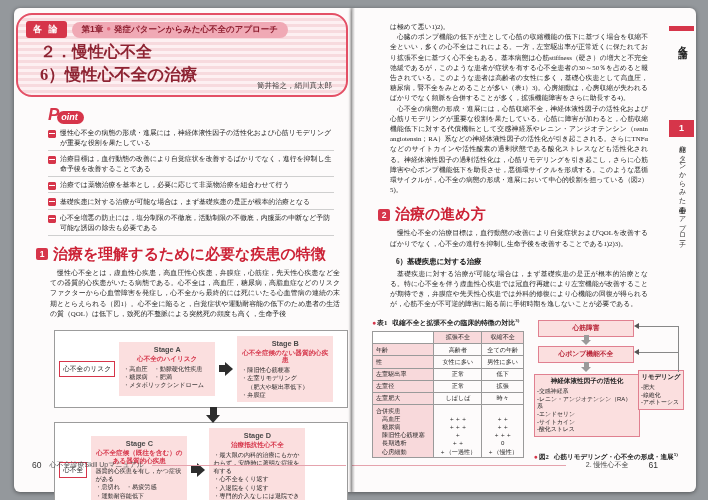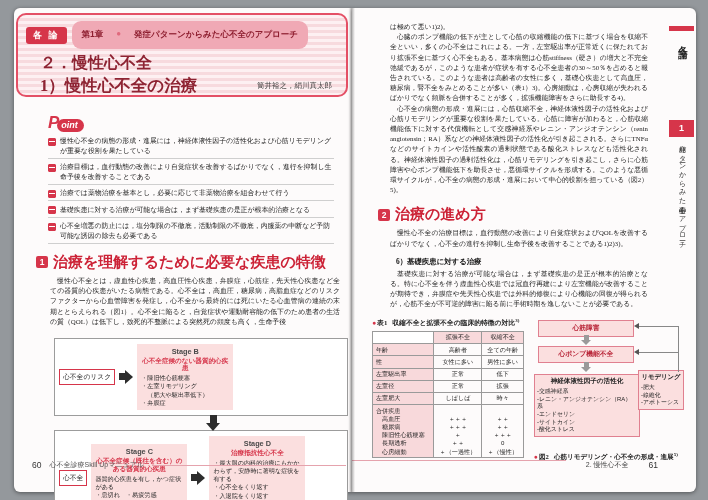--- a/index.html
+++ b/index.html
@@ -10,27 +10,27 @@
     -webkit-font-smoothing:antialiased;
   }
   .page{position:absolute;top:8px;bottom:8px;background:#fdfbfb;box-shadow:0 1px 4px rgba(0,0,0,.45)}
   .page-left{left:14px;width:338px;border-radius:6px 0 0 6px}
   .page-right{left:352px;width:344px;border-radius:0 6px 6px 0}
   .spine{position:absolute;left:349px;top:8px;bottom:8px;width:6px;z-index:5;
     background:linear-gradient(90deg,rgba(0,0,0,0) 0%,rgba(0,0,0,.28) 50%,rgba(0,0,0,0) 100%)}
 
   
   .lp-header{
-    margin:5px 4px 16px 2px;height:84px;border:2px solid #e45066;border-radius:10px;
+    margin:5px 4px 8px 2px;height:84px;border:2px solid #e45066;border-radius:16px;
     background:repeating-linear-gradient(180deg,#fdf0f2 0px,#fdf0f2 3px,#f7dade 3px,#f7dade 6px);
     position:relative;padding:6px 10px 0 8px;box-sizing:border-box;
   }
   .lp-row1{display:flex;align-items:center;gap:5px}
   .tag{background:#d6354a;color:#fff;font-weight:bold;font-size:9px;padding:2px 7px;border-radius:3px;letter-spacing:2px}
-  .chapter-pill{background:#f0a9b5;color:#8e1f30;font-weight:bold;font-size:8.5px;padding:8px 10px;border-radius:9px;display:flex;align-items:flex-start;gap:13px;white-space:nowrap}
+  .chapter-pill{background:#f0a9b5;color:#8e1f30;font-weight:bold;font-size:8.5px;padding:2px 10px;border-radius:9px;display:flex;align-items:flex-start;gap:3px;white-space:nowrap}
   .chapter-pill .dot{color:#e06a7d;font-size:8px}
   .lp-sub{color:#8e2433;font-weight:bold;font-size:16px;margin:4px 0 0 14px;font-family:"Liberation Serif",serif}
   .lp-title{color:#8e2433;font-weight:bold;font-size:16.5px;margin:1px 0 0 14px;font-family:"Liberation Serif",serif}
   .lp-authors{position:absolute;right:14px;bottom:4px;font-size:7.5px;color:#3a3a3a;font-family:"Liberation Serif",serif}
 
   
   .point{margin:8px 18px 0 34px}
   .point-logo{margin-bottom:3px}
   .p-cap{color:#d6354a;font-size:17px;font-weight:bold;font-style:italic;letter-spacing:0}
   .p-rest{background:#d6354a;color:#fff;font-size:9px;font-weight:bold;border-radius:7px;padding:1px 6px 1.5px 4px;margin-left:-2px;font-style:italic}
@@ -64,21 +64,21 @@
   .fig-caption{text-align:center;font-size:7px;font-weight:bold;color:#222;margin-top:5px;font-family:"Liberation Serif",serif}
   .cap-dot{color:#d6354a;margin-right:1px}
   .cap-label{margin-right:5px}
   .cap-ref{font-size:5px;vertical-align:super}
 
   
   .lp-footer{position:absolute;left:18px;right:6px;bottom:22px;display:flex;align-items:center;gap:8px}
   .pg-num{font-size:8.5px;color:#333}
   .bk-title{font-size:7px;color:#555}
   .foot-line{flex:1;border-top:1px solid #e5a3ad;height:0}
-  .rp-footer{position:absolute;left:0;right:38px;bottom:22px;display:flex;align-items:flex-start;gap:20px}
+  .rp-footer{position:absolute;left:0;right:38px;bottom:22px;display:flex;align-items:center;gap:20px}
   .rp-chap{font-size:7px;color:#444}
 
   
   .rp-body{margin:14px 48px 0 38px;font-size:6.8px;line-height:10.2px;color:#1d1d1d;text-align:justify;font-family:"Liberation Serif",serif}
   .rp-body p{margin:0}
   .sec-head.rp{margin:10px 0 4px 26px}
   .sub-head{margin:8px 48px 2px 44px;font-size:7.4px;font-weight:bold;color:#111;font-family:"Liberation Serif",serif}
 
   
   .bottom-row{display:flex;gap:10px;margin:8px 36px 0 20px}
@@ -132,21 +132,21 @@
     <div class="lp-header">
       <div class="lp-row1">
         <span class="tag">各 論</span>
         <span class="chapter-pill">
           <span>第1章</span>
           <span class="dot">●</span>
           <span>発症パターンからみた心不全のアプローチ</span>
         </span>
       </div>
       <div class="lp-sub">２．慢性心不全</div>
-      <div class="lp-title">1）慢性心不全の治療</div>
+      <div class="lp-title">6）慢性心不全の治療</div>
       <div class="lp-authors">筒井裕之，絹川真太郎</div>
     </div>
 
     <div class="point">
       <div class="point-logo"><span class="p-cap">P</span><span class="p-rest">oint</span></div>
       <div class="point-item">
         <span class="chk"></span>
         <span class="pi-text">慢性心不全の病態の形成・進展には，神経体液性因子の活性化および心筋リモデリングが重要な役割を果たしている</span>
       </div>
       <div class="point-item">
@@ -169,20 +169,27 @@
 
     <div class="sec-head">
       <span class="sec-num">1</span>
       <span class="sec-title">治療を理解するために必要な疾患の特徴</span>
     </div>
     <div class="body-text">　慢性心不全とは，虚血性心疾患，高血圧性心疾患，弁膜症，心筋症，先天性心疾患など全ての器質的心疾患がいたる病態である。心不全は，高血圧，糖尿病，高脂血症などのリスクファクターから心血管障害を発症し，心不全から最終的には死にいたる心血管病の連続の末期ととらえられる（図1）。心不全に陥ると，自覚症状や運動耐容能の低下のため患者の生活の質（QOL）は低下し，致死的不整脈による突然死の頻度も高く，生命予後</div>
 
     <div class="fig1">
       <div class="f1-outer">
         <div class="f1-label">心不全のリスク</div>
+        <div class="stage">
+          <div class="st-name">Stage A</div>
+          <div class="st-sub">心不全のハイリスク</div>
+          <div class="st-lines">・高血圧　・動脈硬化性疾患
+・糖尿病　・肥満
+・メタボリックシンドローム</div>
+        </div>
         <div class="arrow-r">
             <span class="bar"></span>
             <span class="tip"></span>
           </div>
         <div class="stage">
           <div class="st-name">Stage B</div>
           <div class="st-sub">心不全症候のない器質的心疾患</div>
           <div class="st-lines">・陳旧性心筋梗塞
 ・左室リモデリング
 　（肥大や駆出率低下）

